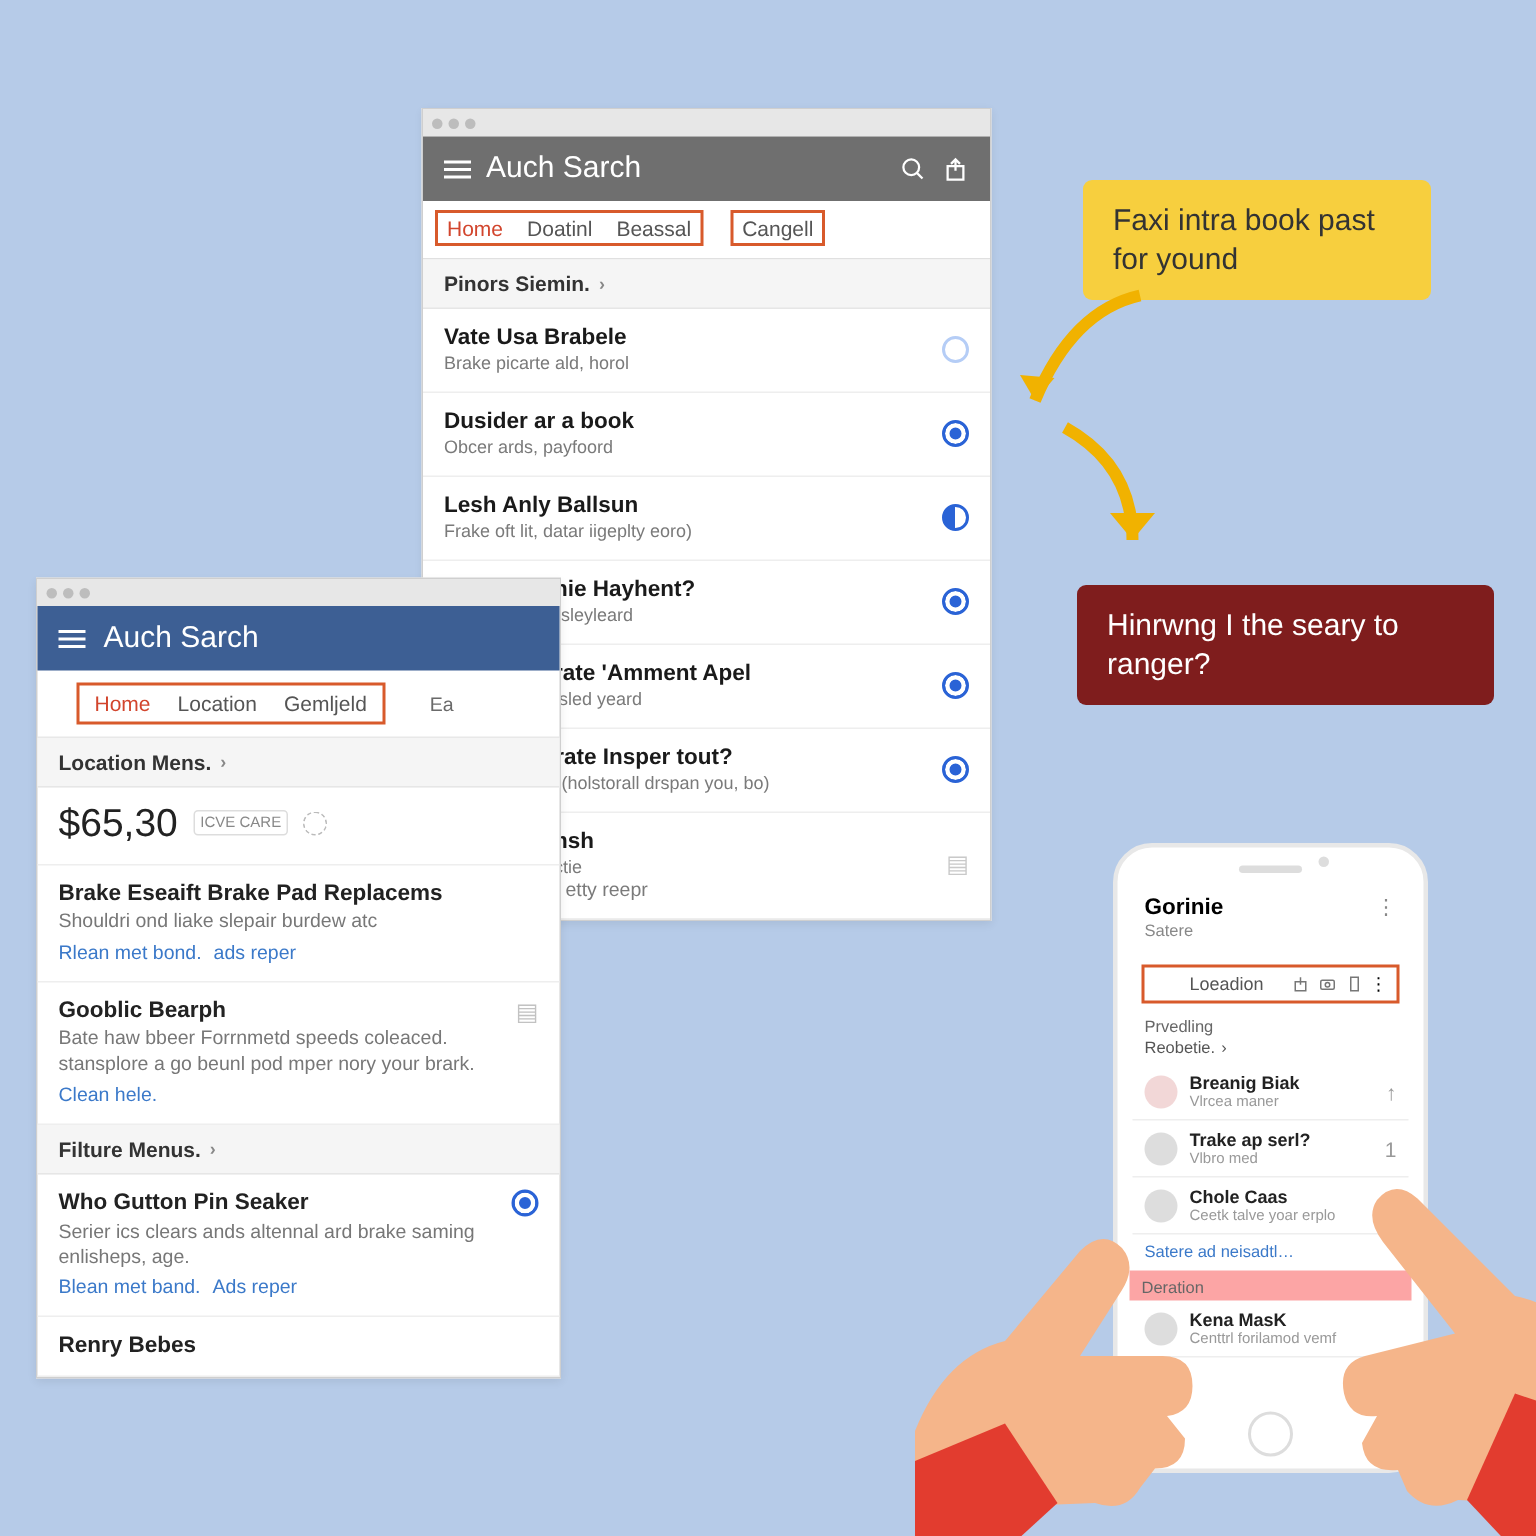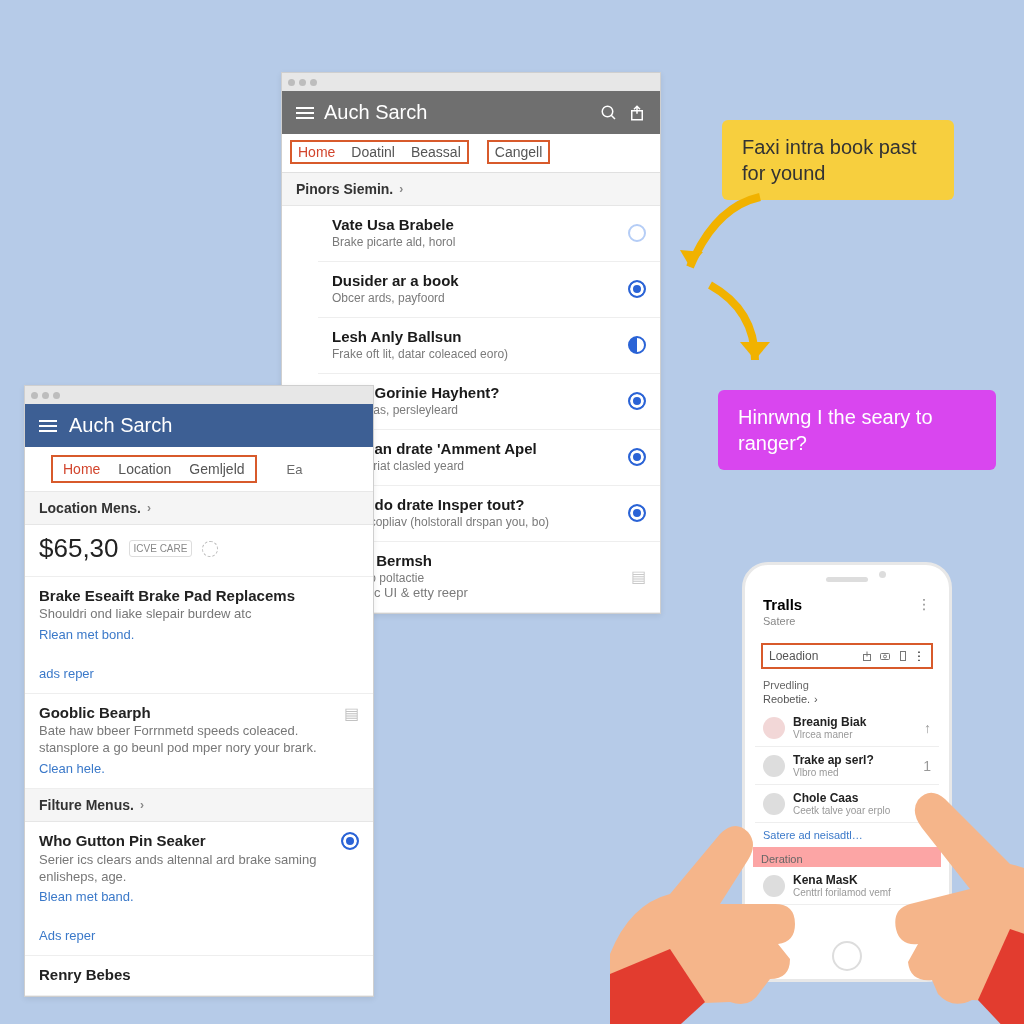--- a/index.html
+++ b/index.html
@@ -53,21 +53,20 @@
   padding: 8px 14px;
   font-size: 14px; font-weight: 600; color: #333;
   border-bottom: 1px solid #e6e6e6;
   display: flex; align-items: center; gap: 6px;
 }
 .section-h .chev { color: #888; font-size: 12px; }
 .row {
   padding: 10px 14px 12px;
   border-bottom: 1px solid #eee;
   display: flex;
-  margin-left: 36px;
 }
 .row .txt { flex: 1; }
 .row .t { color: #1a1a1a; font-weight: 600; font-size: 15px; }
 .row .s { color: #7a7a7a; font-size: 12px; margin-top: 2px; }
 .row .s2 { color: #7a7a7a; font-size: 13px; }
 .radio {
   width: 18px; height: 18px; border-radius: 50%;
   border: 2px solid #b5cdf6; background: #fff;
   align-self: center; flex-shrink: 0;
 }
@@ -112,36 +111,36 @@
 .pcircle {
   width: 16px; height: 16px; border-radius: 50%;
   border: 1px dashed #bbb;
 }
 .card {
   padding: 10px 14px 12px;
   border-bottom: 1px solid #eee;
 }
 .card .t { font-size: 15px; font-weight: 600; color: #222; }
 .card .d { font-size: 13px; color: #777; margin: 2px 0 4px; line-height: 1.3; }
-.card .links { display: flex; gap: 24px; font-size: 13px; flex-direction: column; }
+.card .links { display: flex; gap: 8px; font-size: 13px; }
 .card .links span { color: #3b79c9; cursor: pointer; }
 .card .docicon { float: right; color: #c2c2c2; font-size: 16px; }
 
 
 .callout {
   position: absolute; border-radius: 6px;
   padding: 14px 20px; font-size: 20px; line-height: 1.3;
 }
 .callout.yellow {
   left: 722px; top: 120px; width: 232px;
   background: #f7cf3e; color: #333;
 }
 .callout.blue {
   left: 718px; top: 390px; width: 278px;
-  background: #d946ef; color: #fff;
+  background: #7f1d1d; color: #fff;
 }
 .arrow1 {
   position: absolute; left: 675px; top: 192px;
   width: 90px; height: 100px;
 }
 .arrow2 {
   position: absolute; left: 700px; top: 280px;
   width: 80px; height: 100px;
 }
 
@@ -158,21 +157,21 @@
 .phone .homebtn { width: 30px; height: 30px; border: 2px solid #ddd; border-radius: 50%; position: absolute; left: 50%; transform: translateX(-50%); bottom: 8px; }
 .p-head { display: flex; padding: 14px 8px 2px 8px; }
 .p-head .t { font-size: 15px; font-weight: 600; flex: 1; }
 .p-head .menu { color: #888; font-size: 14px; }
 .p-sub { font-size: 11px; color: #888; padding: 0 8px 16px; }
 .p-locrow {
   border: 2px solid #d85a2b; margin: 0 6px 4px;
   display: flex; align-items: center;
   padding: 4px 6px; font-size: 12px;
 }
-.p-locrow .lab { flex: 1; color: #555; }
+.p-locrow .lab { flex: 1; color: #555; margin-left: 24px; }
 .p-locrow svg { width: 12px; height: 12px; margin-left: 6px; }
 .p-sec { font-size: 11px; color: #666; padding: 6px 8px 2px; }
 .p-listhead { font-size: 11px; color: #555; padding: 0 8px 4px; display: flex; gap: 4px; }
 .p-item {
   display: flex; align-items: center;
   padding: 6px 8px; border-bottom: 1px solid #eee;
 }
 .p-item .av { width: 22px; height: 22px; border-radius: 50%; background: #ddd; margin-right: 8px; flex-shrink: 0; }
 .p-item .av.car { background: #f2d7d7; }
 .p-item .col { flex: 1; min-width: 0; }
@@ -236,21 +235,21 @@
       <div class="row">
         <div class="txt">
           <div class="t">Dusider ar a book</div>
           <div class="s">Obcer ards, payfoord</div>
         </div>
         <span class="radio on"></span>
       </div>
       <div class="row">
         <div class="txt">
           <div class="t">Lesh Anly Ballsun</div>
-          <div class="s">Frake oft lit, datar coleaced eoro)</div>
+          <div class="s">Frake oft lit, datar iigeplty eoro)</div>
         </div>
         <span class="radio half"></span>
       </div>
       <div class="row">
         <div class="txt">
           <div class="t">Spart Gorinie Hayhent?</div>
           <div class="s">Whert sas, persleyleard</div>
         </div>
         <span class="radio on"></span>
       </div>
@@ -355,21 +354,21 @@
 </svg>
 <svg class="arrow2" viewBox="0 0 80 100">
   <path d="M10 5 Q 55 30 55 80" fill="none" stroke="#f1b200" stroke-width="8"></path>
   <polygon points="55,80 70,62 40,62" fill="#f1b200"></polygon>
 </svg>
 
 <div class="phone">
   <div class="speaker"></div>
   <div class="cam"></div>
   <div class="p-head">
-    <span class="t">Tralls</span>
+    <span class="t">Gorinie</span>
     <span class="menu">⋮</span>
   </div>
   <div class="p-sub">Satere</div>
   <div class="p-locrow">
     <span class="lab">Loeadion</span>
     <svg viewBox="0 0 24 24" fill="none" stroke="#777" stroke-width="2">
         <rect x="5" y="9" width="14" height="12"></rect>
         <path d="M12 3v10"></path>
       </svg>
     <svg viewBox="0 0 24 24" fill="none" stroke="#777" stroke-width="2">

